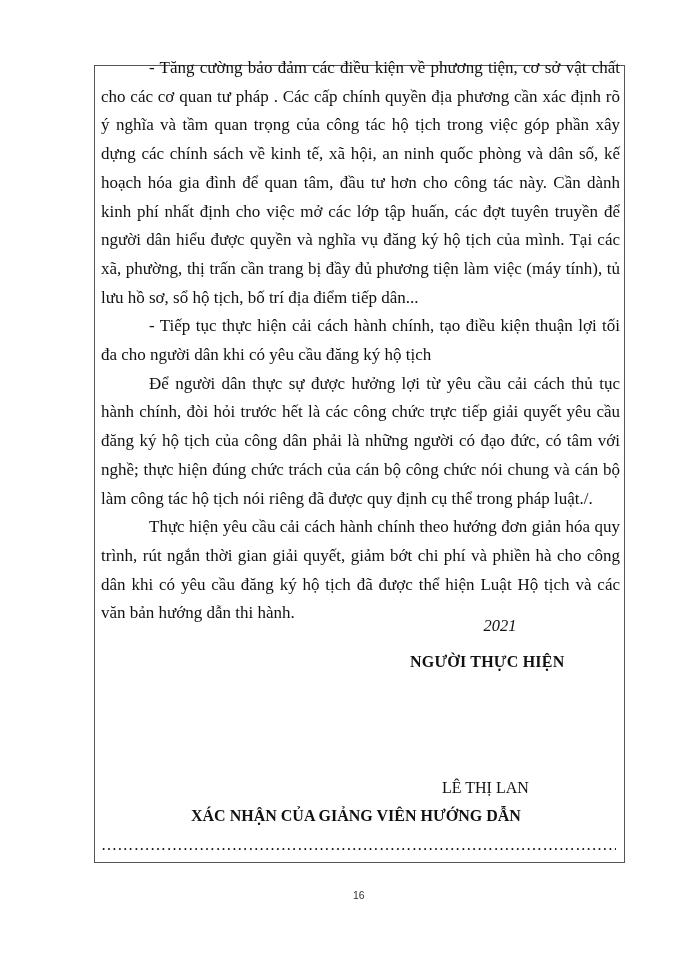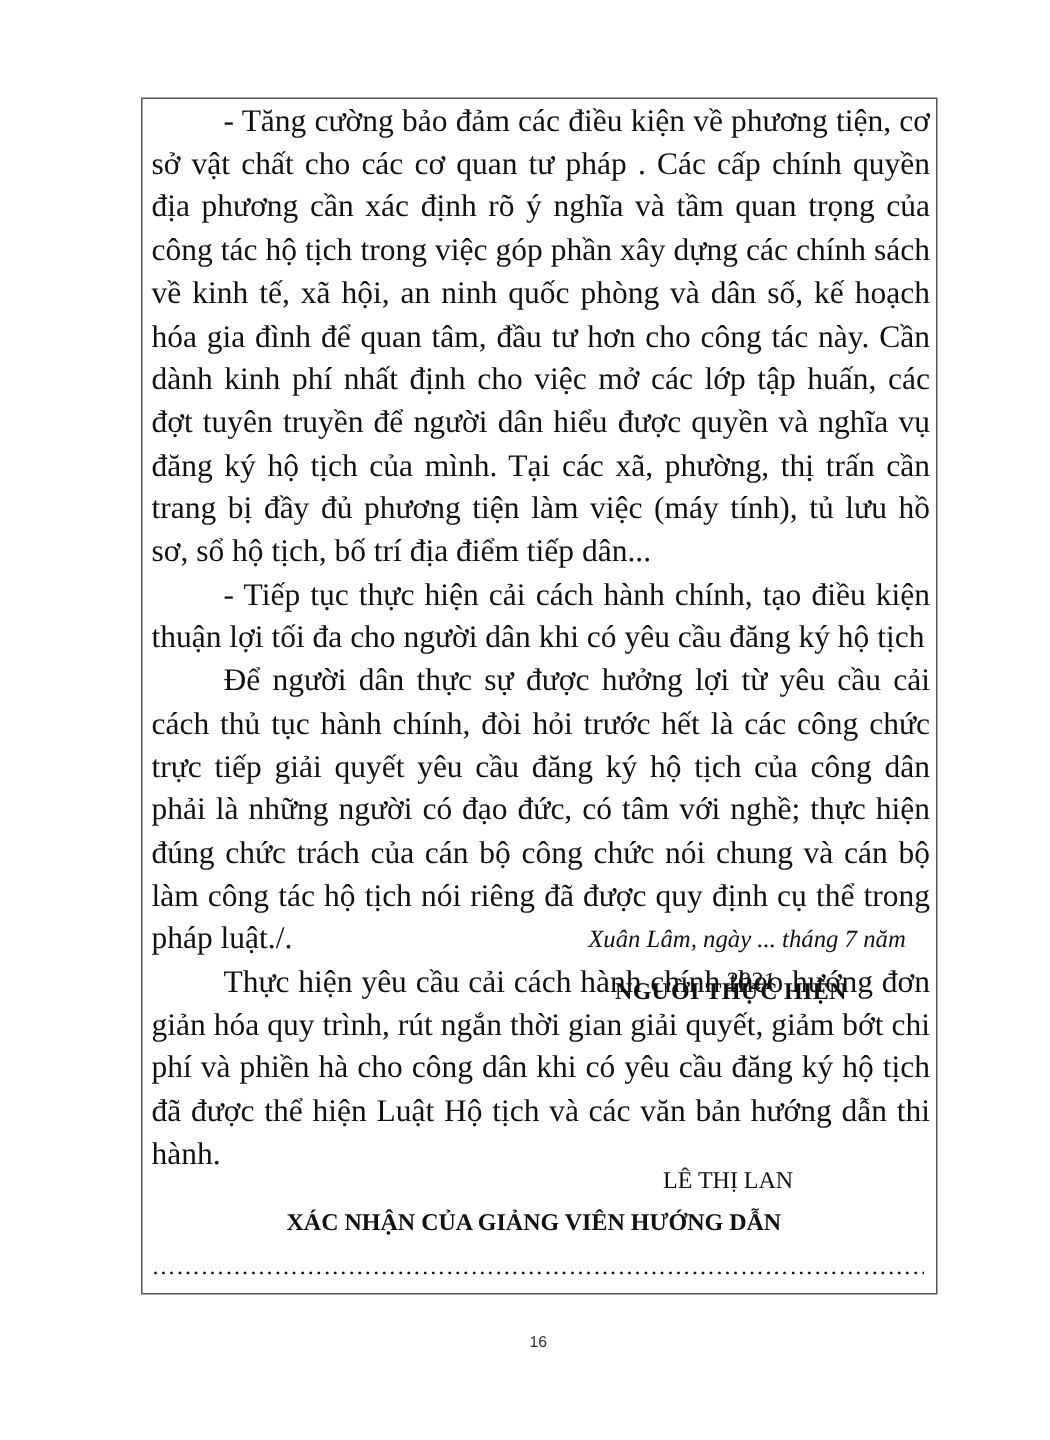--- a/index.html
+++ b/index.html
@@ -20,23 +20,23 @@
       left: 94px;
       top: 65px;
       width: 531px;
       height: 798px;
       border: 1px solid #555555;
       box-sizing: border-box;
     }
     .content {
       position: absolute;
       left: 101px;
-      top: 66px;
+      top: 54px;
       width: 519px;
-      font-size: 21px;
+      font-size: 17px;
       line-height: 28.7px;
     }
     .para {
       margin: 0;
       text-align: justify;
       text-align-last: left;
     }
     .indent {
       text-indent: 48px;
     }
@@ -105,21 +105,20 @@
 <div class="frame"></div>
 
 <div class="content">
   <p class="para indent">- Tăng cường bảo đảm các điều kiện về phương tiện, cơ sở vật chất cho các cơ quan tư pháp . Các cấp chính quyền địa phương cần xác định rõ ý nghĩa và tầm quan trọng của công tác hộ tịch trong việc góp phần xây dựng các chính sách về kinh tế, xã hội, an ninh quốc phòng và dân số, kế hoạch hóa gia đình để quan tâm, đầu tư hơn cho công tác này. Cần dành kinh phí nhất định cho việc mở các lớp tập huấn, các đợt tuyên truyền để người dân hiểu được quyền và nghĩa vụ đăng ký hộ tịch của mình. Tại các xã, phường, thị trấn cần trang bị đầy đủ phương tiện làm việc (máy tính), tủ lưu hồ sơ, sổ hộ tịch, bố trí địa điểm tiếp dân...</p>
   <p class="para indent">- Tiếp tục thực hiện cải cách hành chính, tạo điều kiện thuận lợi tối đa cho người dân khi có yêu cầu đăng ký hộ tịch</p>
   <p class="para indent">Để người dân thực sự được hưởng lợi từ yêu cầu cải cách thủ tục hành chính, đòi hỏi trước hết là các công chức trực tiếp giải quyết yêu cầu đăng ký hộ tịch của công dân phải là những người có đạo đức, có tâm với nghề; thực hiện đúng chức trách của cán bộ công chức nói chung và cán bộ làm công tác hộ tịch nói riêng đã được quy định cụ thể trong pháp luật./.</p>
   <p class="para indent">Thực hiện yêu cầu cải cách hành chính theo hướng đơn giản hóa quy trình, rút ngắn thời gian giải quyết, giảm bớt chi phí và phiền hà cho công dân khi có yêu cầu đăng ký hộ tịch đã được thể hiện Luật Hộ tịch và các văn bản hướng dẫn thi hành.</p>
 </div>
 
 <div class="sign-date">
-  <span class="line1">Xuân Lâm, ngày ... tháng 7 năm</span>
   <span class="line2">2021</span>
 </div>
 
 <div class="signer-title">NGƯỜI THỰC HIỆN</div>
 
 <div class="signer-name">LÊ THỊ LAN</div>
 
 <div class="advisor-title">XÁC NHẬN CỦA GIẢNG VIÊN HƯỚNG DẪN</div>
 
 <div class="dots">……………………………………………………………………………………</div>

